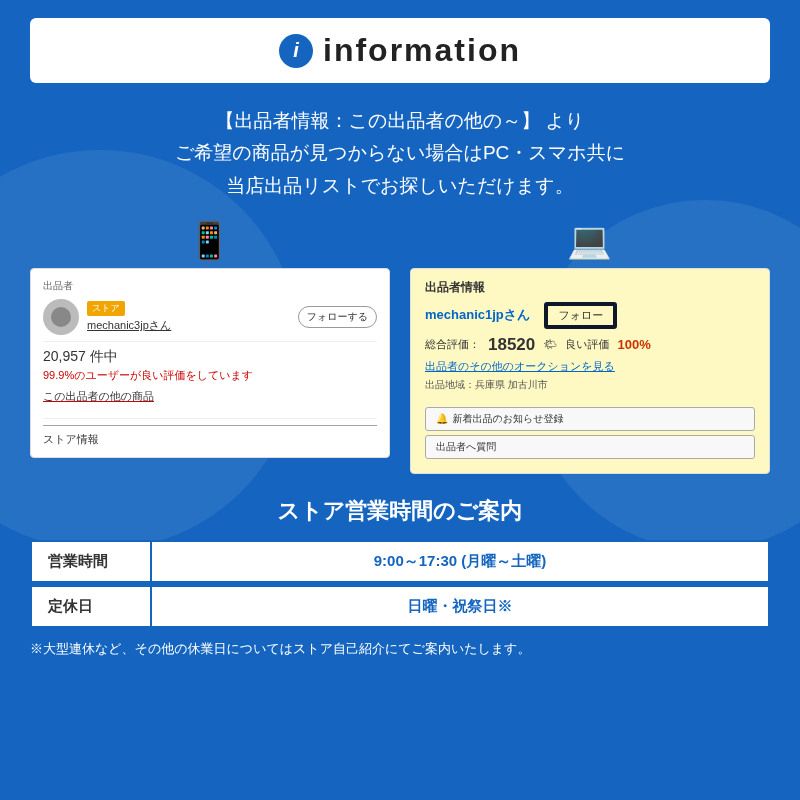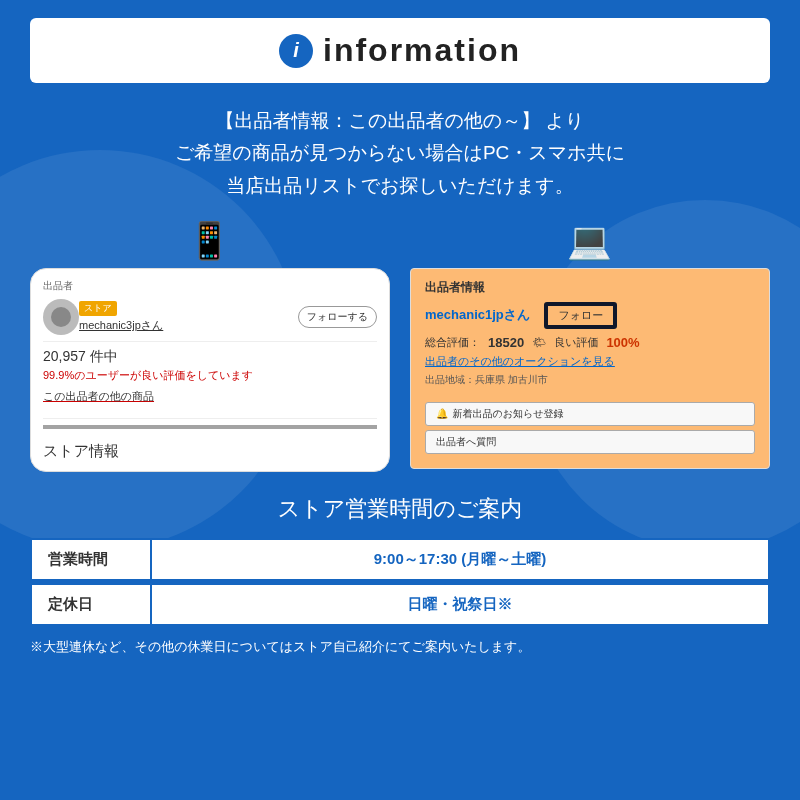--- a/index.html
+++ b/index.html
@@ -95,35 +95,36 @@
 
     .device-icon {
       font-size: 36px;
       margin-bottom: 6px;
     }
 
     
     .mobile-screenshot {
       background: white;
       border: 1px solid #ddd;
-      border-radius: 16px;
+      border-radius: 4px;
       padding: 10px 12px;
       width: 100%;
       font-size: 12px;
     }
 
     .ms-section-label {
       font-size: 10px;
       color: #666;
       margin-bottom: 6px;
     }
 
     .ms-user-row {
       display: flex;
       align-items: center;
+      gap: 8px;
       margin-bottom: 0;
     }
 
     .ms-avatar {
       width: 36px;
       height: 36px;
       background: #bbb;
       border-radius: 50%;
       flex-shrink: 0;
       display: flex;
@@ -185,29 +186,29 @@
       font-size: 11px;
       color: #333;
       text-decoration: underline;
       text-decoration-color: #cc0000;
       color: #333;
       display: inline-block;
       margin-bottom: 8px;
     }
 
     .ms-store-info {
-      font-size: 15px;
-      color: #333;
-      border-top: 4px solid #a3a3a3;
-      padding-top: 13px;
+      font-size: 11px;
+      color: #333;
+      border-top: 1px solid #a3a3a3;
+      padding-top: 6px;
     }
 
     
     .pc-screenshot {
-      background: #fdba74;
+      background: #fef9c3;
       border: 1px solid #ddd;
       border-radius: 4px;
       padding: 10px 14px;
       width: 100%;
       font-size: 12px;
     }
 
     .ps-title {
       font-size: 12px;
       font-weight: bold;
@@ -241,21 +242,21 @@
     .ps-rating-row {
       display: flex;
       align-items: center;
       gap: 8px;
       margin-bottom: 4px;
       font-size: 11px;
       color: #333;
     }
 
     .ps-rating-num {
-      font-size: 13px;
+      font-size: 17px;
       font-weight: bold;
       color: #333;
       text-align: right;
     }
 
     .ps-good {
       font-size: 13px;
       font-weight: bold;
       color: #cc3300;
     }
@@ -289,21 +290,21 @@
     }
 
     
     .store-hours-section {
       text-align: center;
     }
 
     .store-hours-title {
       color: white;
       font-size: 22px;
-      font-weight: normal;
+      font-weight: bold;
       margin-bottom: 14px;
     }
 
     .hours-table {
       width: 100%;
       border-collapse: collapse;
       margin-bottom: 12px;
     }
 
     .hours-table tr {

